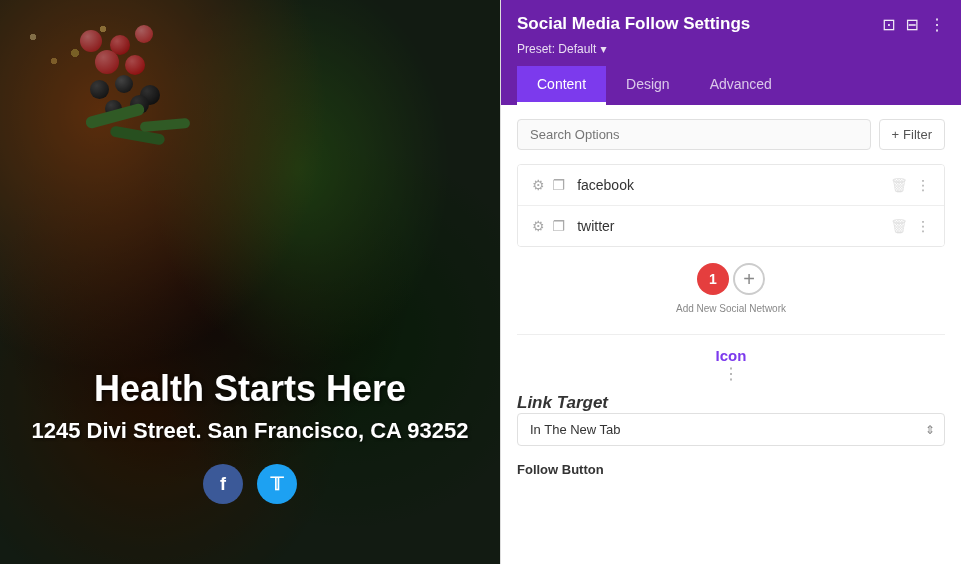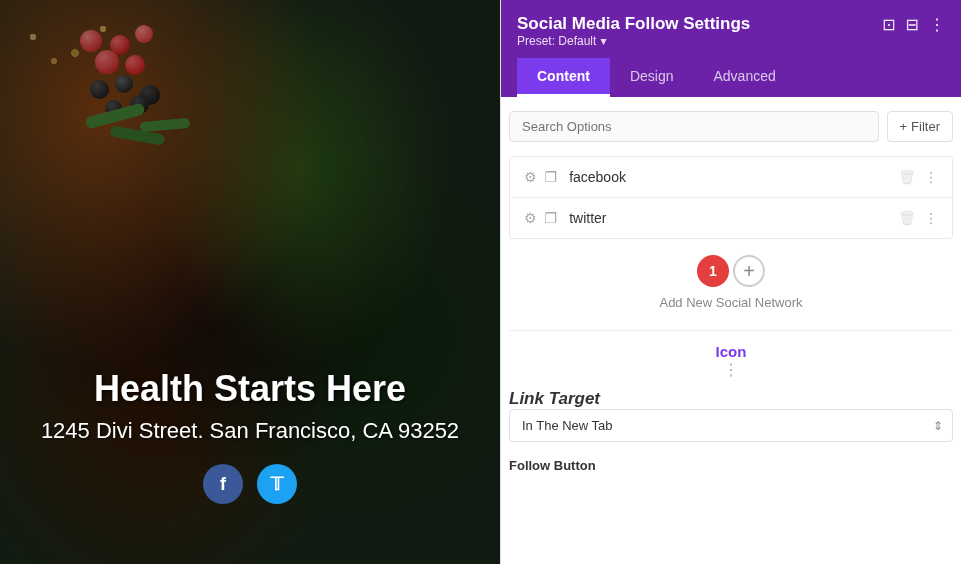--- a/index.html
+++ b/index.html
@@ -96,21 +96,21 @@
 
     .page-heading h1 {
       font-size: 36px;
       font-weight: 700;
       text-shadow: 1px 1px 4px rgba(0,0,0,0.7);
       margin-bottom: 8px;
     }
 
     .page-heading p {
       font-size: 22px;
-      font-weight: 400;
+      font-weight: 700;
       text-shadow: 1px 1px 3px rgba(0,0,0,0.7);
     }
 
     .social-icons-row {
       position: absolute;
       bottom: 60px;
       left: 0; right: 0;
       display: flex;
       justify-content: center;
       gap: 14px;
@@ -144,21 +144,21 @@
     
     .panel-header {
       background: #6b21a8;
       padding: 14px 16px 0 16px;
     }
 
     .panel-title-row {
       display: flex;
       align-items: center;
       justify-content: space-between;
-      margin-bottom: 0;
+      margin-bottom: 8px;
     }
 
     .panel-title {
       color: white;
       font-size: 17px;
       font-weight: 600;
     }
 
     .panel-header-icons {
       display: flex;
@@ -195,28 +195,28 @@
       font-weight: 500;
       cursor: pointer;
       border-bottom: 3px solid transparent;
       transition: all 0.2s;
     }
 
     .panel-tab.active {
       background: #7c3aed;
       color: white;
       border-bottom: 3px solid white;
-      font-weight: 700;
+      font-weight: 400;
     }
 
     
     .panel-body {
       flex: 1;
       overflow-y: auto;
-      padding: 14px 8px;
+      padding: 14px 16px;
       background: white;
     }
 
     
     .search-row {
       display: flex;
       gap: 8px;
       margin-bottom: 14px;
     }
 
@@ -332,21 +332,21 @@
       color: #888;
       font-size: 20px;
       display: flex;
       align-items: center;
       justify-content: center;
       cursor: pointer;
       font-weight: 300;
     }
 
     .add-network-label {
-      font-size: 13px;
+      font-size: 10px;
       color: #888;
     }
 
     
     .section-header {
       display: flex;
       align-items: center;
       justify-content: space-between;
       padding: 12px 0 10px 0;
       border-top: 1px solid #eee;

